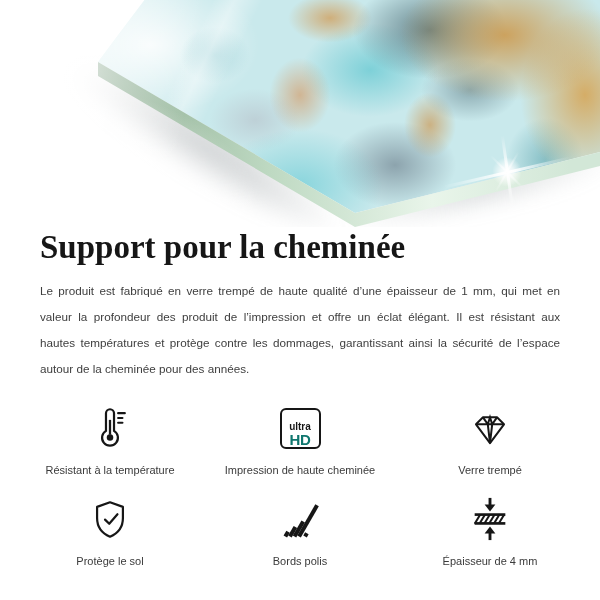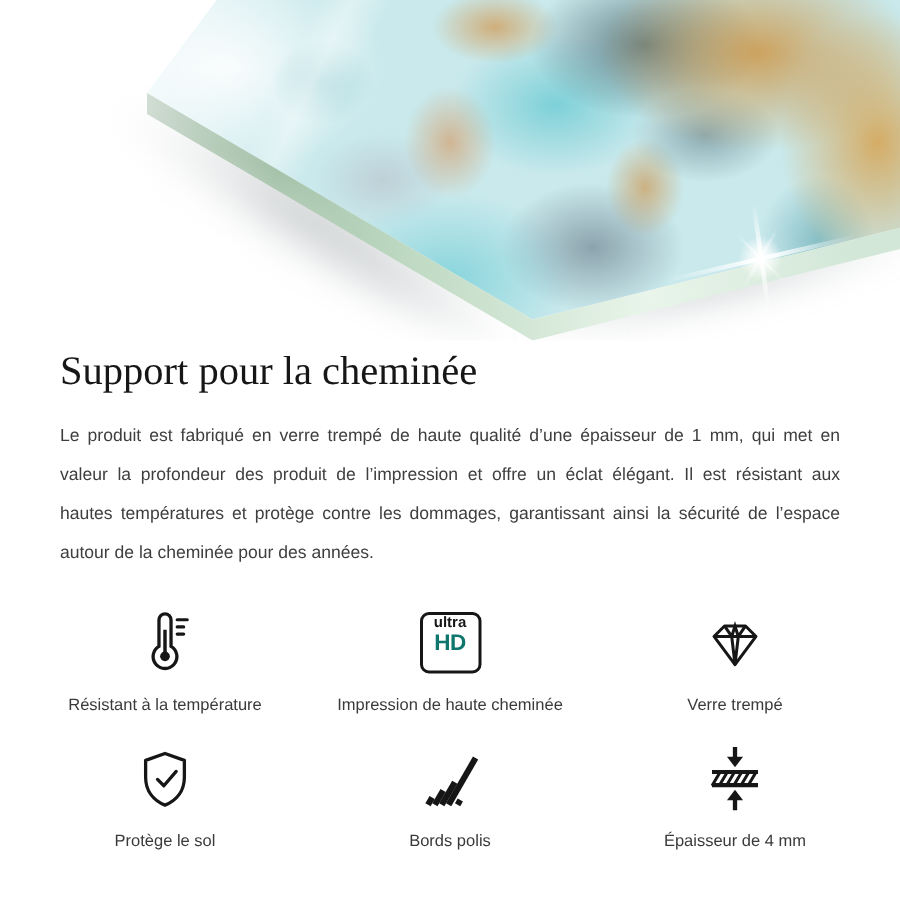--- a/index.html
+++ b/index.html
@@ -46,36 +46,36 @@
     background:linear-gradient(180deg,rgba(255,255,255,0),#fff 50%,rgba(255,255,255,0));}
   .sparkle .r3{width:46px;height:2px;left:-23px;top:-1px;transform:rotate(45deg);opacity:.7;
     background:linear-gradient(90deg,rgba(255,255,255,0),#fff 50%,rgba(255,255,255,0));}
   .sparkle .r4{width:46px;height:2px;left:-23px;top:-1px;transform:rotate(-60deg);opacity:.7;
     background:linear-gradient(90deg,rgba(255,255,255,0),#fff 50%,rgba(255,255,255,0));}
   .sparkle .core{width:30px;height:30px;left:-15px;top:-15px;border-radius:50%;
     background:radial-gradient(circle,#fff 0%,rgba(255,255,255,.7) 30%,rgba(255,255,255,0) 70%);}
 
   
   .content{position:absolute;left:40px;top:229px;width:520px;}
-  .title{font-family:"Liberation Serif",serif;font-weight:400;font-size:27px;line-height:37px;
+  .title{font-family:"Liberation Serif",serif;font-weight:700;font-size:33px;line-height:37px;
          color:#161616;margin:0;}
   .para{margin-top:12px;}
   .para-line{font-size:11.7px;line-height:26px;color:#3e3e3e;
              text-align:justify;text-align-last:justify;}
   .para-line.last{text-align-last:left;}
 
   
   .features{position:absolute;left:15px;top:403px;width:570px;display:grid;
             grid-template-columns:1fr 1fr 1fr;row-gap:18px;}
   .feature{display:flex;flex-direction:column;align-items:center;}
   .icon-wrap{height:48px;display:flex;align-items:flex-end;justify-content:center;}
   .feature-label{margin-top:13px;font-size:11px;color:#3a3a3a;white-space:nowrap;}
   .ic{stroke:#161616;fill:none;stroke-width:2.3;}
   .uhd-box{width:37px;height:37px;border:2.6px solid #161616;border-radius:6px;
-           display:flex;flex-direction:column;align-items:center;justify-content:flex-start;
+           display:flex;flex-direction:column;align-items:center;justify-content:flex-end;
            margin-bottom:2px;}
   .uhd-top{font-size:10px;font-weight:600;line-height:11px;color:#161616;}
   .uhd-bottom{font-size:15px;font-weight:700;line-height:15px;letter-spacing:-.3px;color:#0f766e;}
 </style>
 </head>
 <body>
 
 <div class="page">
 
   <div class="hero">

